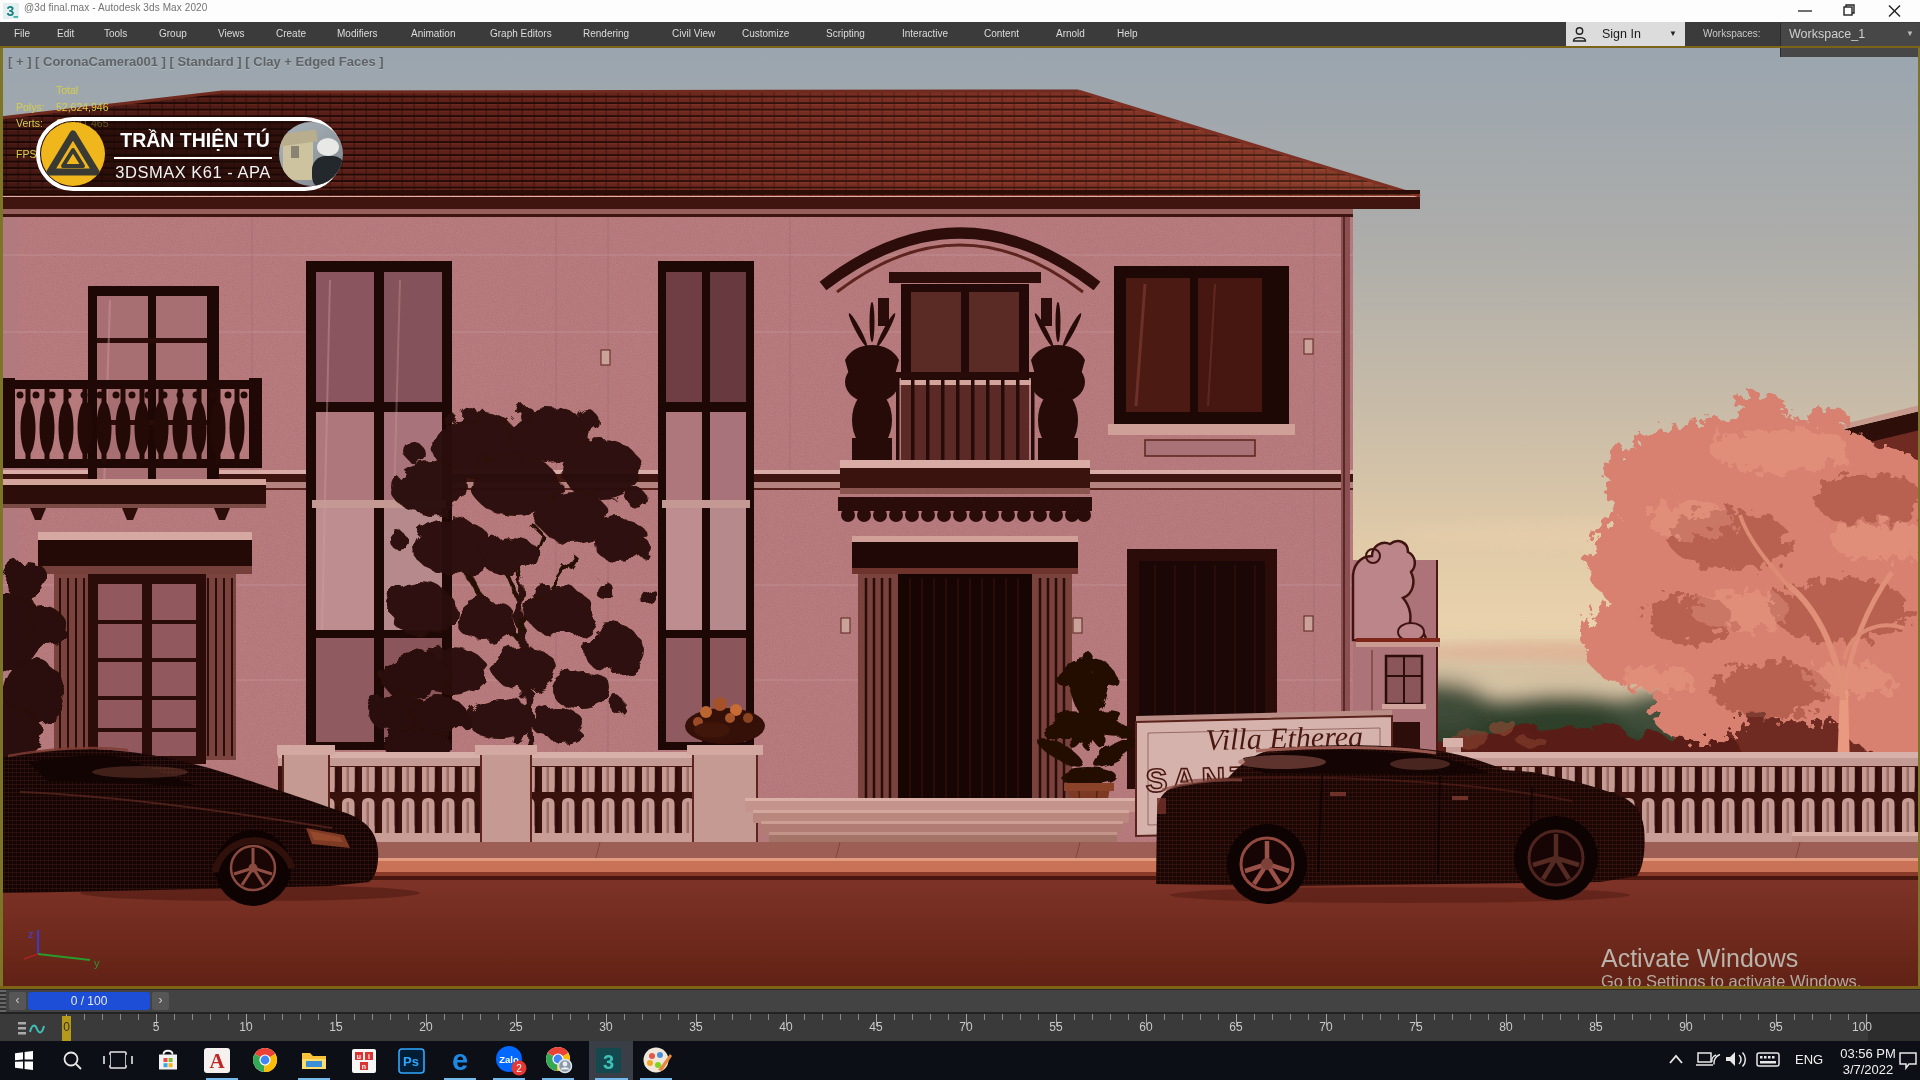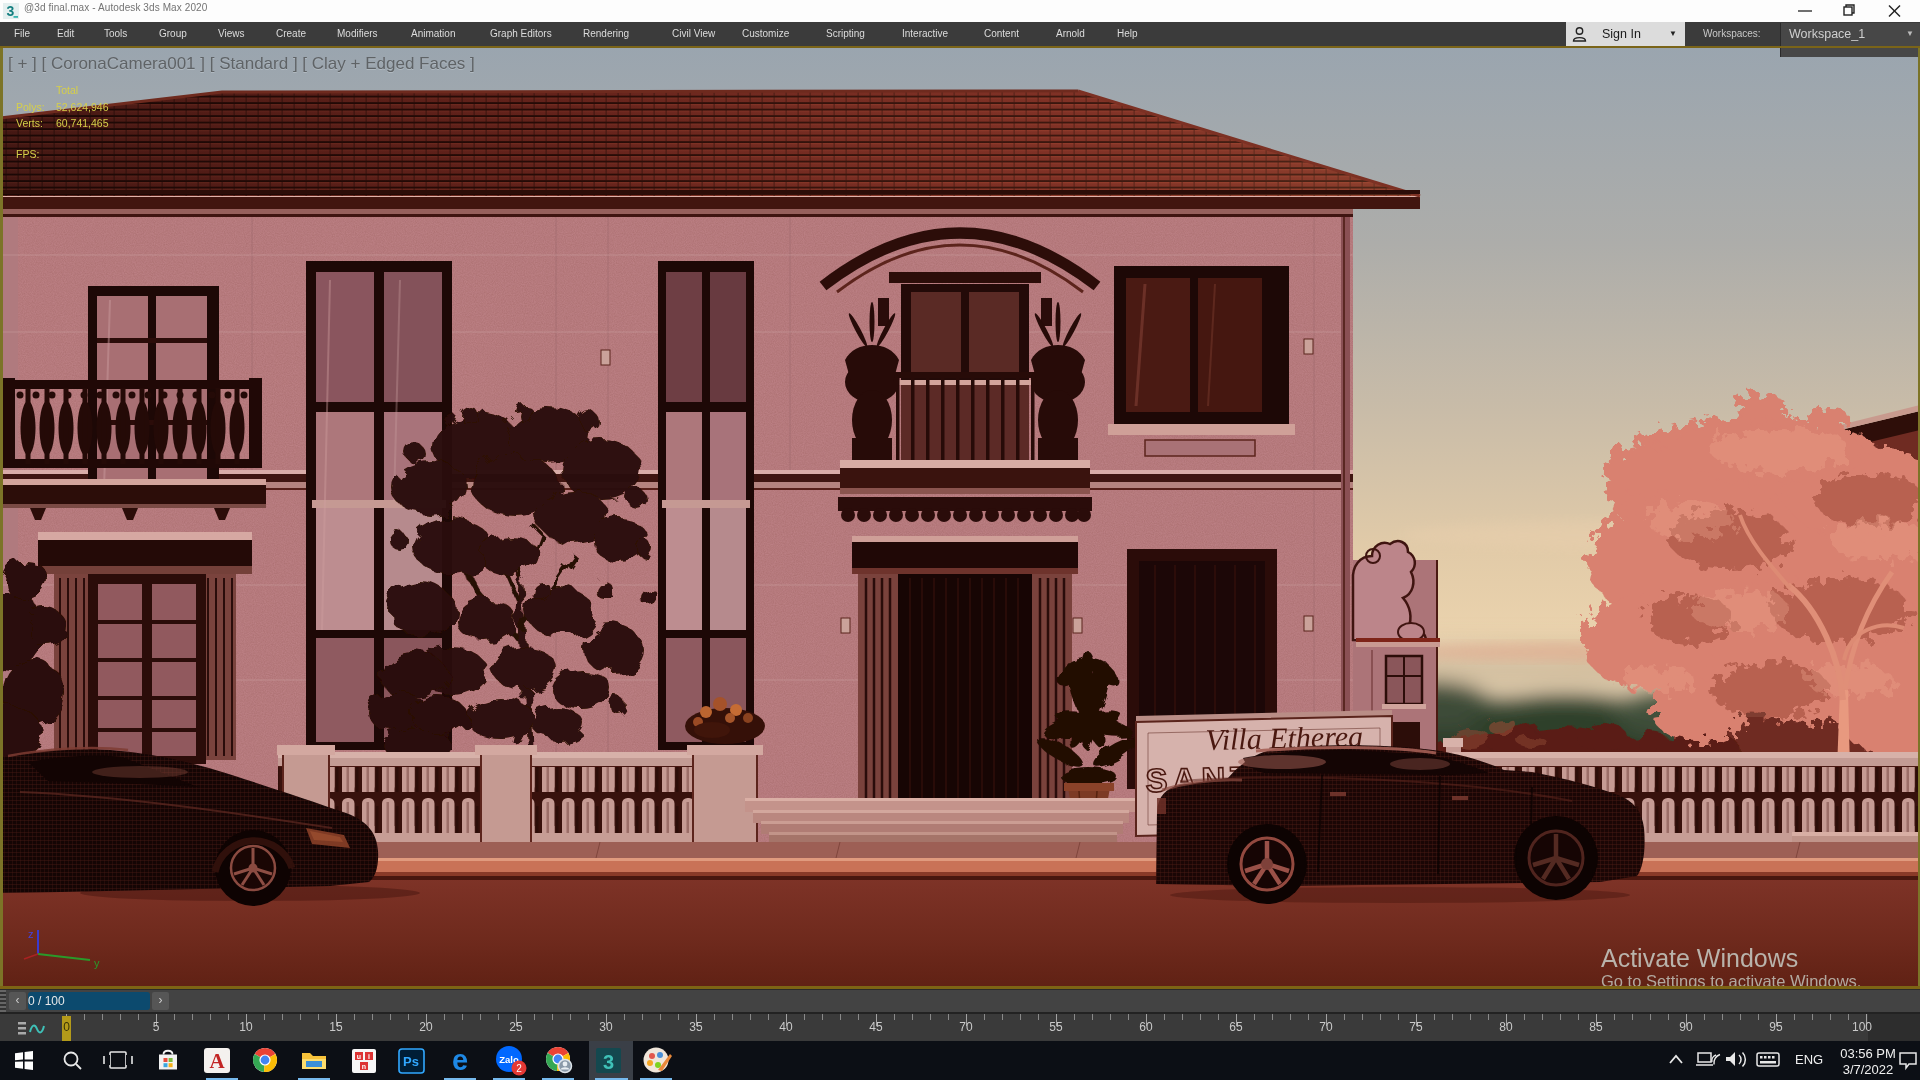--- a/index.html
+++ b/index.html
@@ -719,38 +719,55 @@
 <span style="margin-left:8px">Workspace_1</span>
 <span style="position:absolute;right:6px;top:0;font-size:8px;color:#bbb">▼</span>
 </div>
 </div>
 <div class="abs" style="left:0;top:46px;width:1920px;height:2px;background:#7a6418;z-index:10"></div>
 <div class="abs" style="left:0;top:48px;width:2.5px;height:940px;background:#7c7427;z-index:10"></div>
 <div class="abs" style="left:1917.5px;top:48px;width:2.5px;height:940px;background:#7c7427;z-index:10"></div>
 <div class="abs" style="left:0;top:986px;width:1920px;height:2.5px;background:#7d6414;z-index:10"></div>
 <div class="abs" style="left:0;top:988.5px;width:1920px;height:1.5px;background:#2a2a2a;z-index:10"></div>
 
-<div class="abs" style="left:8px;top:54px;font-size:17px;font-weight:normal;color:#5f6366;z-index:5;text-shadow:0 1px 0 rgba(215,220,225,0.35)">[ + ] [ CoronaCamera001 ] [ Standard ] [ Clay + Edged Faces ]</div>
+<div class="abs" style="left:8px;top:54px;font-size:13px;font-weight:bold;color:#5f6366;z-index:5;text-shadow:0 1px 0 rgba(215,220,225,0.35)">[ + ] [ CoronaCamera001 ] [ Standard ] [ Clay + Edged Faces ]</div>
 <div class="abs" style="left:0;top:0;z-index:5;font-size:10.5px;color:#d6cf49">
 <div class="abs" style="left:56px;top:84px;width:100px">Total</div>
 <div class="abs" style="left:16px;top:101px;width:100px">Polys:</div>
       <div class="abs" style="left:56px;top:101px;width:100px">52,624,946</div>
 <div class="abs" style="left:16px;top:117px;width:100px">Verts:</div>
       <div class="abs" style="left:56px;top:117px;width:100px">60,741,465</div>
 <div class="abs" style="left:16px;top:148px;width:100px">FPS:</div>
 </div>
 
+<div class="abs" style="left:36px;top:117px;width:306px;height:74px;border:4px solid #fff;border-radius:40px;background:rgba(24,8,5,0.62);z-index:6">
+<div class="abs" style="left:1px;top:1px;width:64px;height:64px;border-radius:50%;background:#f0b71c"></div>
+<svg class="abs" style="left:1px;top:1px" width="64" height="64" viewBox="0 0 64 64">
+<path d="M32,12 L55,50 L9,50 Z" fill="none" stroke="#3a3a34" stroke-width="7" stroke-linejoin="round"></path>
+<path d="M32,28 L42,44 L22,44 Z" fill="none" stroke="#3a3a34" stroke-width="4" stroke-linejoin="round"></path>
+</svg>
+<div class="abs" style="left:66px;top:8px;width:178px;text-align:center;font-size:19.5px;font-weight:bold;color:#fff;white-space:nowrap">TRẦN THIỆN TÚ</div>
+<div class="abs" style="left:74px;top:36px;width:158px;height:2px;background:#fff"></div>
+<div class="abs" style="left:66px;top:42px;width:174px;text-align:center;font-size:16.5px;color:#f2f2f2;letter-spacing:0.5px">3DSMAX K61 - APA</div>
+<div class="abs" style="left:239px;top:1px;width:64px;height:64px;border-radius:50%;overflow:hidden;background:linear-gradient(135deg,#aab4ba 0%,#98a2a8 45%,#7e8488 100%)">
+<div class="abs" style="left:4px;top:18px;width:30px;height:40px;background:#cec39f"></div>
+<div class="abs" style="left:0px;top:10px;width:38px;height:12px;background:#b8ad8d;transform:rotate(-8deg)"></div>
+<div class="abs" style="left:12px;top:24px;width:8px;height:12px;background:#8a8272"></div>
+<div class="abs" style="left:33px;top:34px;width:34px;height:34px;background:#23282c;border-radius:40%"></div>
+<div class="abs" style="left:38px;top:16px;width:22px;height:18px;background:#e8e8e6;border-radius:50%"></div>
+</div>
+</div>
 
 <div class="abs" style="left:1601px;top:944px;font-size:25px;color:#b9b3ab;z-index:5">Activate Windows</div>
 <div class="abs" style="left:1601px;top:972px;font-size:16.5px;color:#b7b1a8;z-index:5;opacity:0.95">Go to Settings to activate Windows.</div>
 
 <div class="abs" style="left:0;top:990px;width:1920px;height:22px;background:#434343;z-index:10">
 <div class="abs" style="left:0;top:0;width:6px;height:22px;background:repeating-linear-gradient(0deg,#666 0 2px,#333 2px 4px)"></div>
 <div class="abs" style="left:9px;top:2px;width:17px;height:18px;background:#565656;border-radius:2px;color:#ccc;font-size:12px;text-align:center;line-height:17px">‹</div>
-<div class="abs" style="left:28px;top:2px;width:122px;height:18px;background:#0c4a6e;border-radius:3px;color:#e8e8e8;font-size:12px;line-height:18px">0 / 100</div>
+<div class="abs" style="left:28px;top:2px;width:122px;height:18px;background:#1d4ed8;border-radius:3px;color:#e8e8e8;font-size:12px;text-align:center;line-height:18px">0 / 100</div>
 <div class="abs" style="left:152px;top:2px;width:17px;height:18px;background:#565656;border-radius:2px;color:#ccc;font-size:12px;text-align:center;line-height:17px">›</div>
 </div>
 
 <div class="abs" style="left:0;top:1012px;width:1920px;height:29px;background:#3a3a3a;border-top:2px solid #222;z-index:10">
 <div class="abs" style="left:65.5px;top:0;width:1806px;height:6px;background:repeating-linear-gradient(90deg,#8a8a8a 0 1px,transparent 1px 18px)"></div>
 <div class="abs" style="left:65.5px;top:0;width:1806px;height:12px;background:repeating-linear-gradient(90deg,#a2a2a2 0 1px,transparent 1px 90px)"></div>
 <div class="abs" style="left:1868px;top:0;width:52px;height:29px;background:#2d2d2d"></div>
 <div class="abs" style="left:0;top:0;width:57px;height:29px;background:#3a3a3a"></div>
 <svg class="abs" style="left:18px;top:6px" width="30" height="18" viewBox="0 0 30 18">
 <rect x="0" y="2" width="8" height="2.5" fill="#aaa"></rect>

